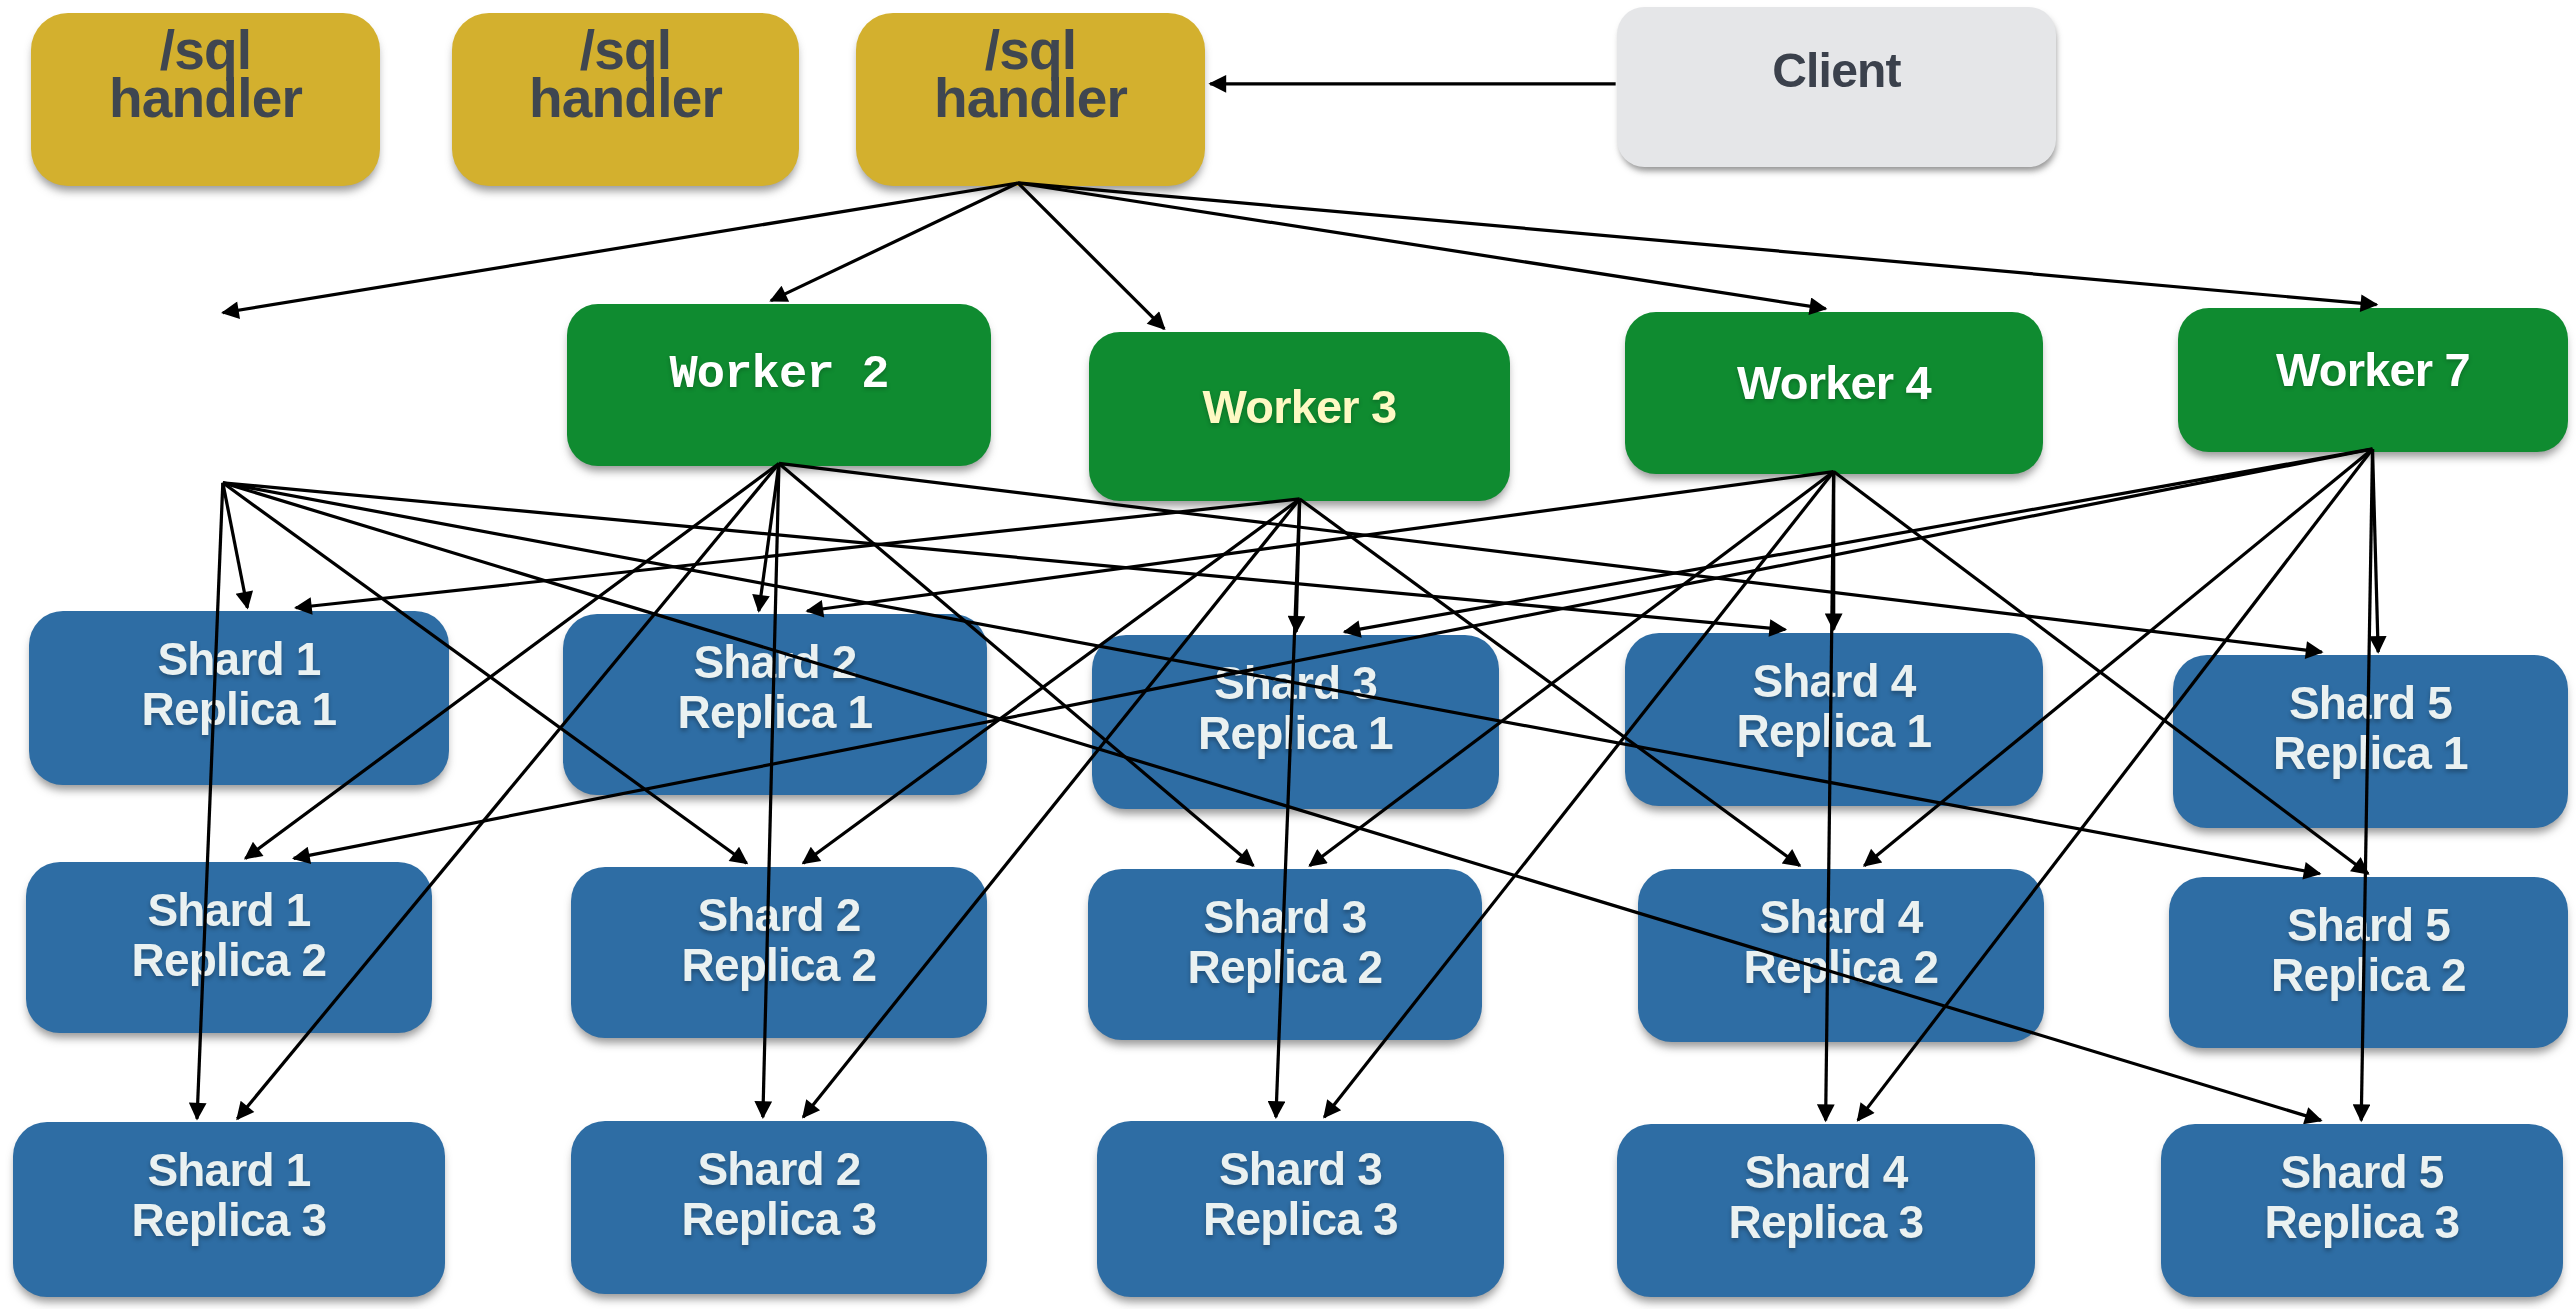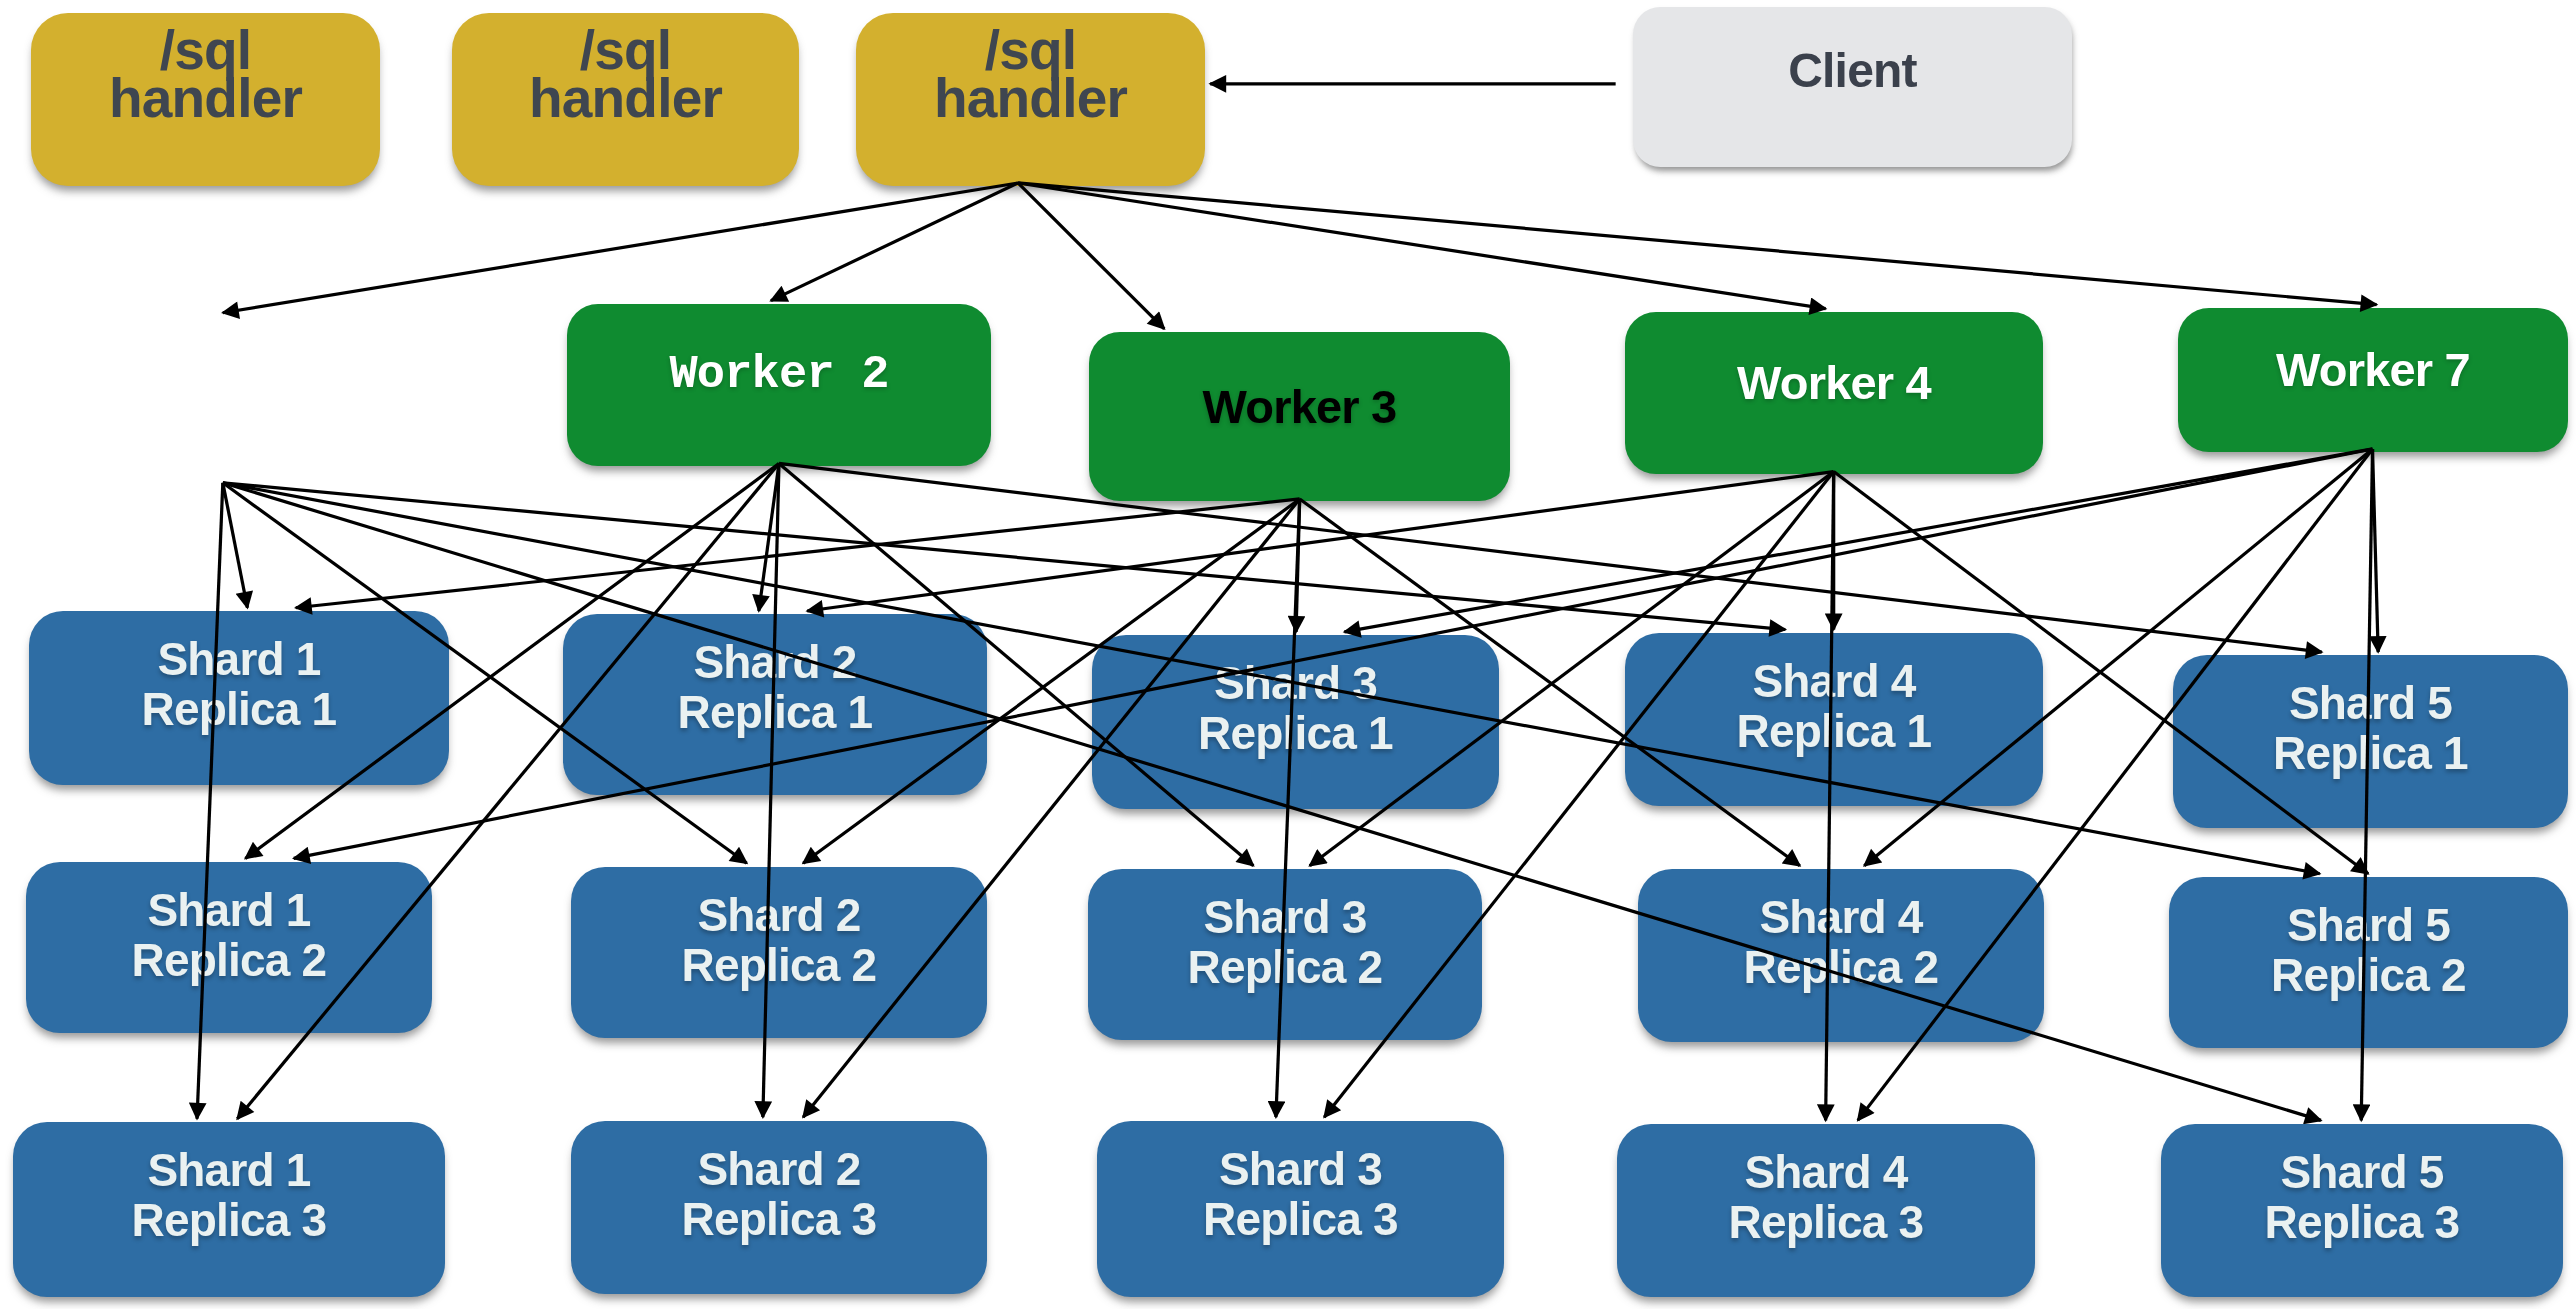--- a/index.html
+++ b/index.html
@@ -45,21 +45,20 @@
     text-shadow: 0 3.2px 4px rgba(0,0,0,0.28);
     background-image: repeating-linear-gradient(45deg,
       rgba(255,255,255,0.045) 0 2.4px, rgba(0,0,0,0.05) 2.4px 4.8px);
   }
   .client {
     border-radius: 27.4px;
     justify-content: center;
     padding-bottom: 33px;
     font-size: 48px;
     box-shadow: 1.6px 4.8px 6.5px -1.6px rgba(90,90,90,0.65);
-    margin-left: 16px;
   }
   #edges {
     position: absolute;
     left: 0; top: 0;
     z-index: 5;
     pointer-events: none;
   }
 </style>
 </head>
 <body>
@@ -119,21 +118,21 @@
     <div class="node handler" style="left: 856px; top: 13px; width: 349px; height: 173px; background: rgb(211, 176, 46); color: rgb(63, 70, 80);">
       <div class="ln">/sql</div>
       <div class="ln">handler</div>
     </div>
     <div class="node client" style="left: 1617px; top: 6.5px; width: 439px; height: 160px; background: rgb(229, 230, 232); color: rgb(59, 65, 76);">
       <div class="ln">Client</div>
     </div>
     <div class="node worker" style="left: 567px; top: 304px; width: 424px; height: 162px; background: rgb(15, 139, 48); color: rgb(255, 255, 255); font-family: Liberation Mono, monospace;">
       <div class="ln">Worker 2</div>
     </div>
-    <div class="node worker" style="left: 1089px; top: 332px; width: 421px; height: 169px; background: rgb(15, 139, 48); color: #000000;">
+    <div class="node worker" style="left: 1089px; top: 332px; width: 421px; height: 169px; background: rgb(15, 139, 48); color: #fef9c3;">
       <div class="ln">Worker 3</div>
     </div>
     <div class="node worker" style="left: 1625px; top: 312px; width: 418px; height: 162px; background: rgb(15, 139, 48); color: rgb(255, 255, 255);">
       <div class="ln">Worker 4</div>
     </div>
     <div class="node worker" style="left: 2178px; top: 308px; width: 390px; height: 144px; background: rgb(15, 139, 48); color: rgb(255, 255, 255);">
       <div class="ln">Worker 7</div>
     </div>
     <div class="node shard" style="left: 29px; top: 611px; width: 420px; height: 174px; background: rgb(46, 109, 164); color: rgb(234, 241, 241);">
       <div class="ln">Shard 1</div>

